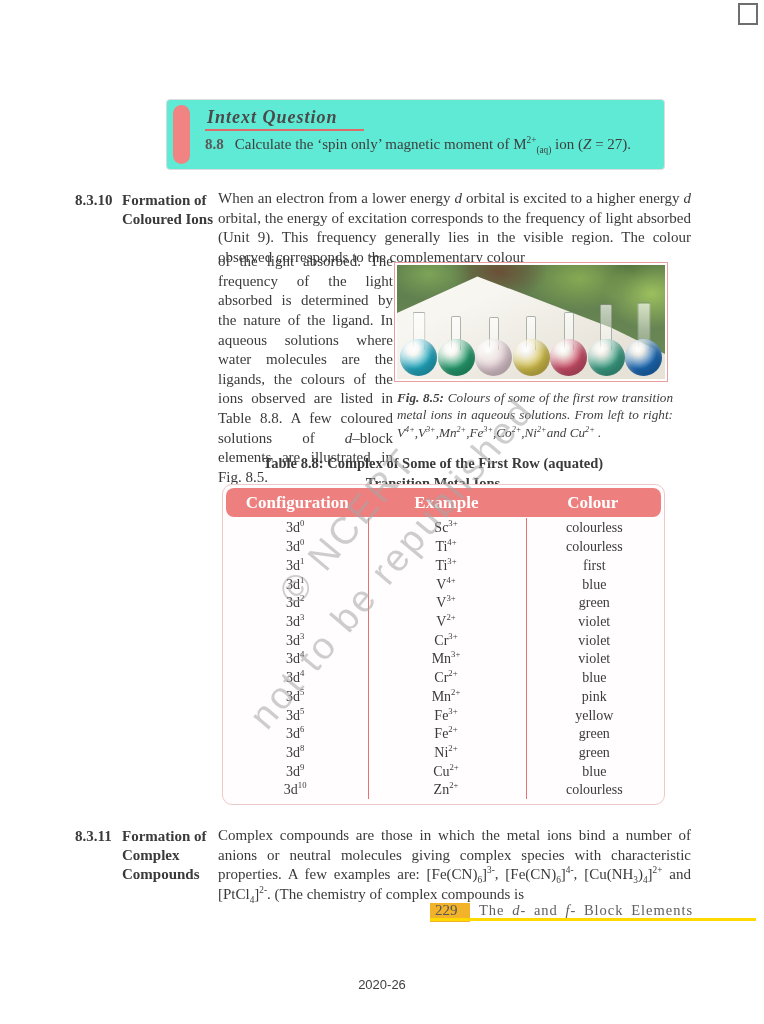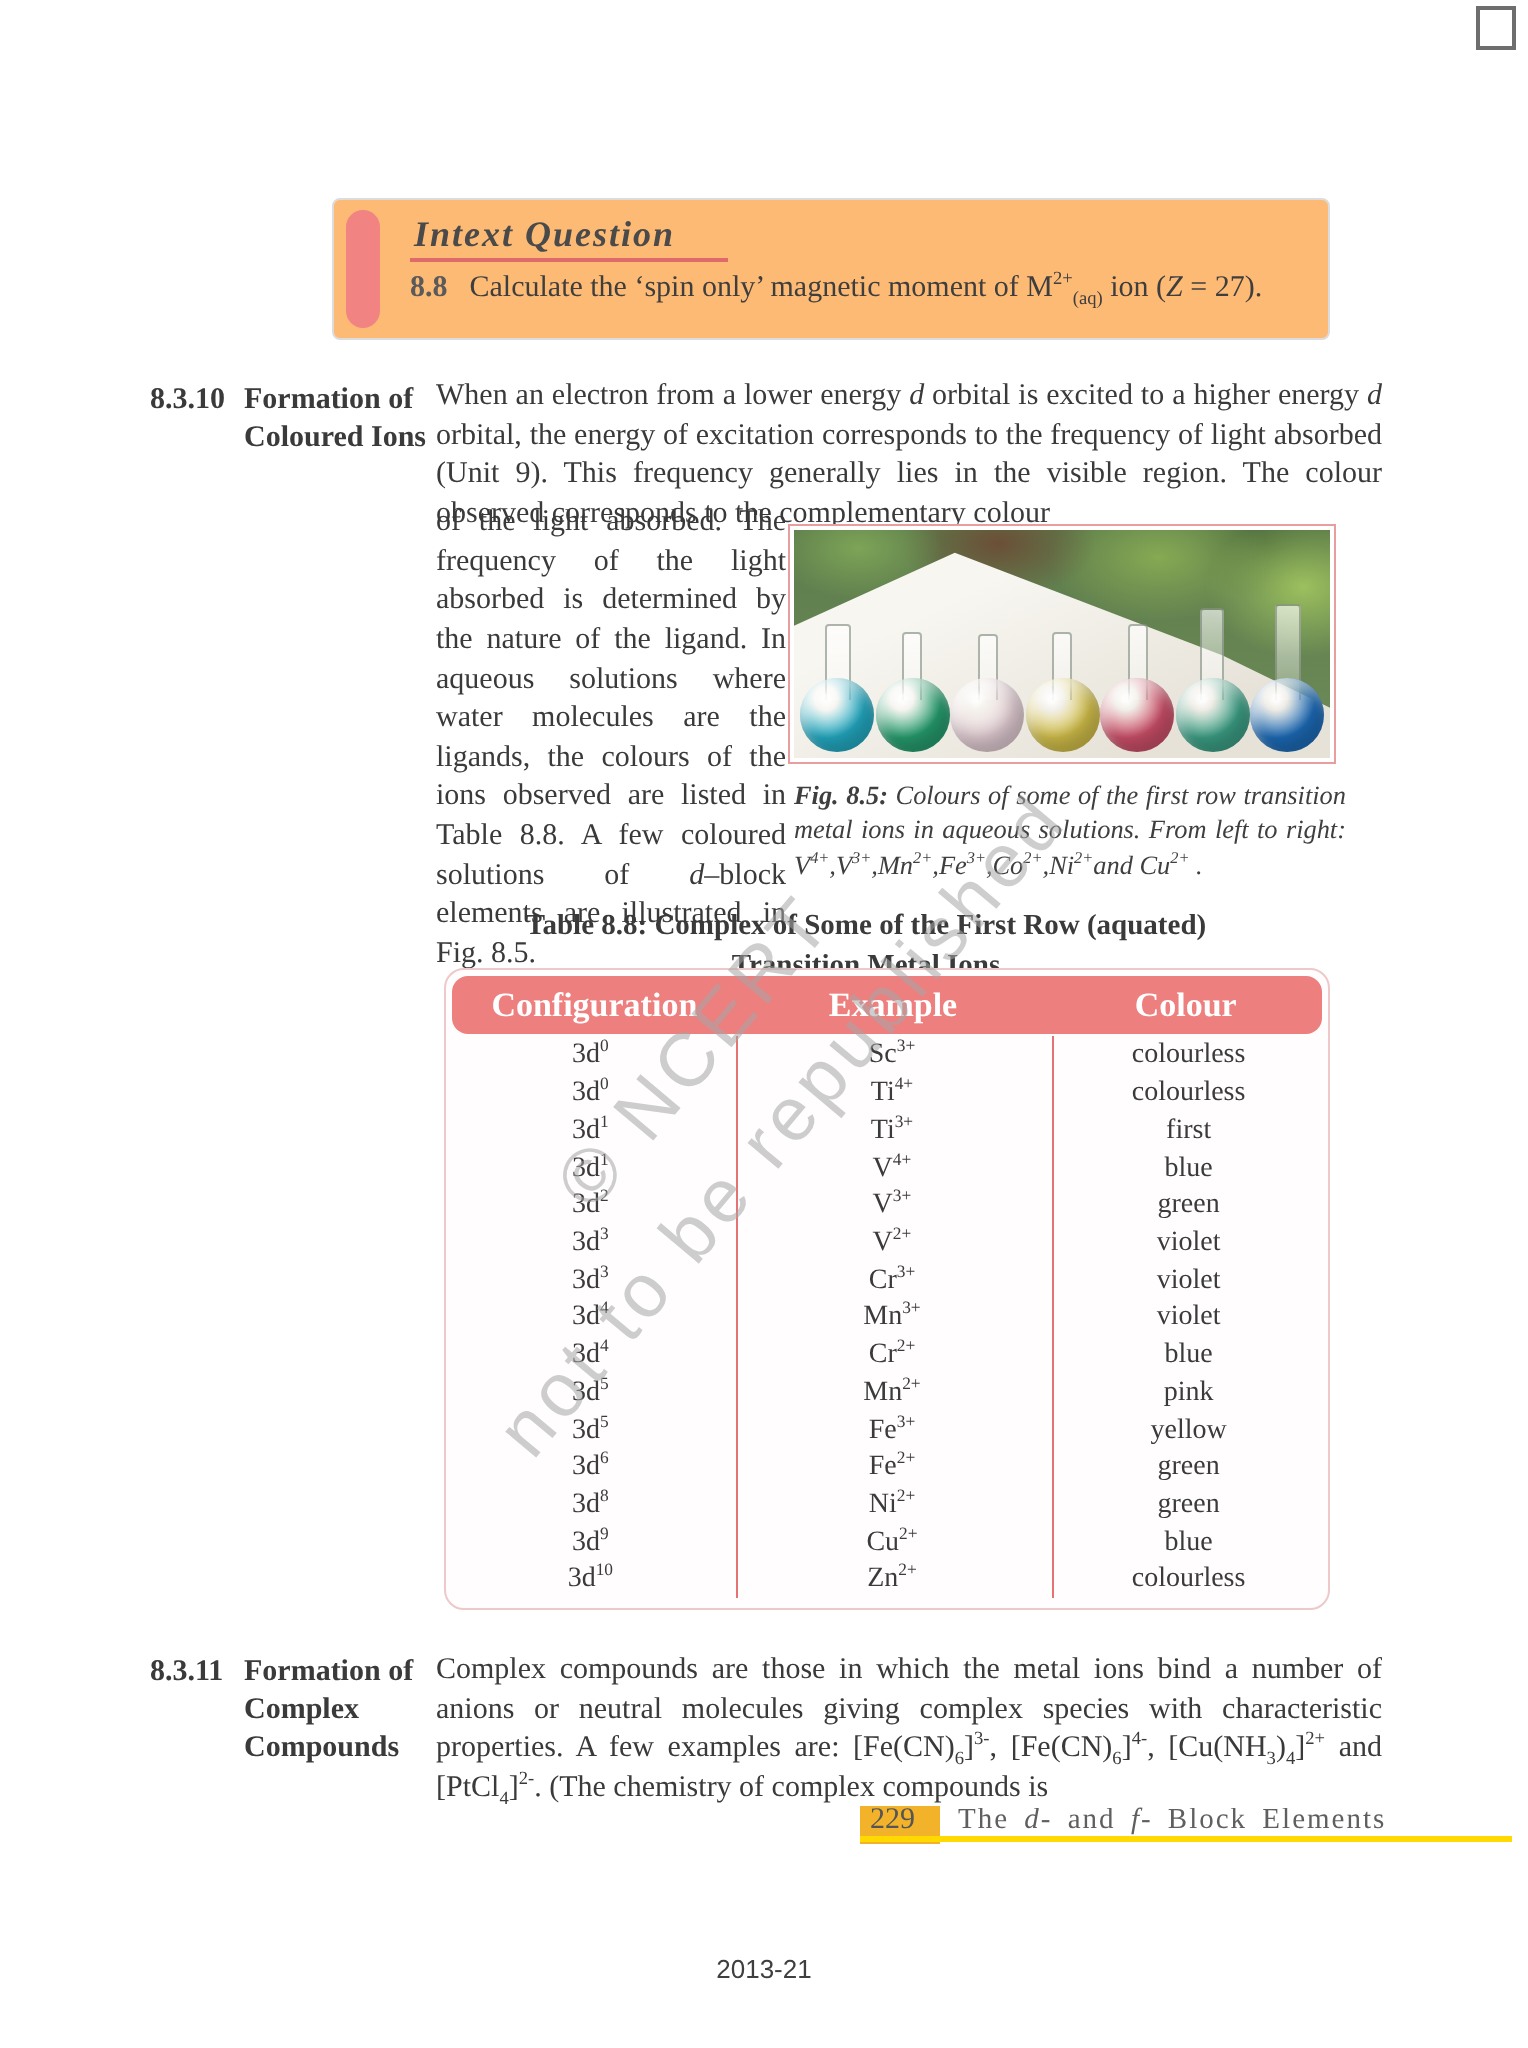--- a/index.html
+++ b/index.html
@@ -14,21 +14,21 @@
   .bd { font-weight:bold; }
   sup { font-size:0.62em; vertical-align:super; line-height:0; }
   sub { font-size:0.62em; vertical-align:sub; line-height:0; }
 
   
   .corner-mark { position:absolute; left:738px; top:3px; width:20px; height:22px;
     border:2px solid #6e6e6e; background:#fff; }
 
   
   .qbox { position:absolute; left:166px; top:99px; width:499px; height:71px;
-    border:1px solid #dcdcdc; border-radius:4px; background:#fdba74; }
+    border:1px solid #dcdcdc; border-radius:4px; background:#5eead4; }
   .qbar { position:absolute; left:6px; top:5px; width:17px; height:59px;
     background:#f28383; border-radius:9px; }
   .qtitle { display:inline-block; margin:7px 0 0 38px; font-size:18px;
     font-style:italic; font-weight:bold; letter-spacing:1px; color:#4a4a4a;
     border-bottom:2px solid #e06a6a; padding:0 26px 1px 2px; }
   .qline { margin:5px 0 0 38px; font-size:15px; color:#3e3e3e; }
   .qnum { font-weight:bold; color:#5a5a5a; margin-right:11px; }
 
   
   .sec-head { position:absolute; display:flex; font-weight:bold; font-size:15px;
@@ -260,14 +260,14 @@
   <div class="watermark">
     <div>© NCERT</div>
     <div>not to be republished</div>
   </div>
 
   <div class="footer-block"></div>
   <div class="footer-line"></div>
   <div class="footer-num">229</div>
   <div class="footer-chapter">The <span class="it">d</span>- and <span class="it">f</span>- Block Elements</div>
 
-  <div class="year">2013-21</div>
+  <div class="year">2020-26</div>
 </div>
 
 </body></html>

